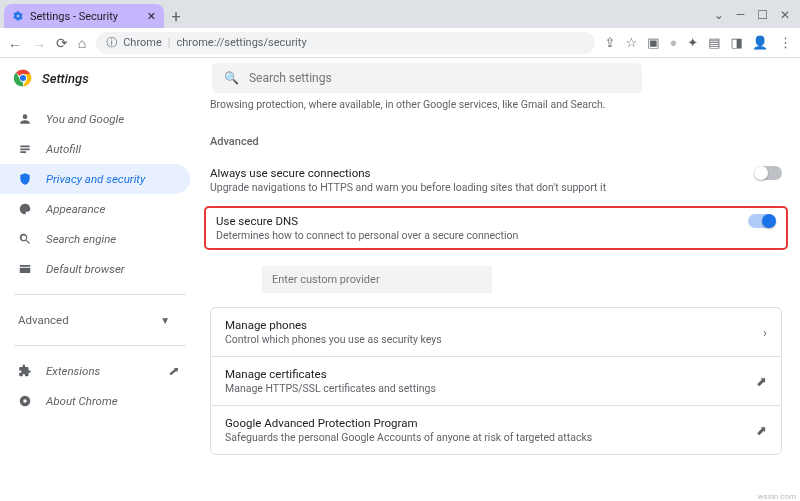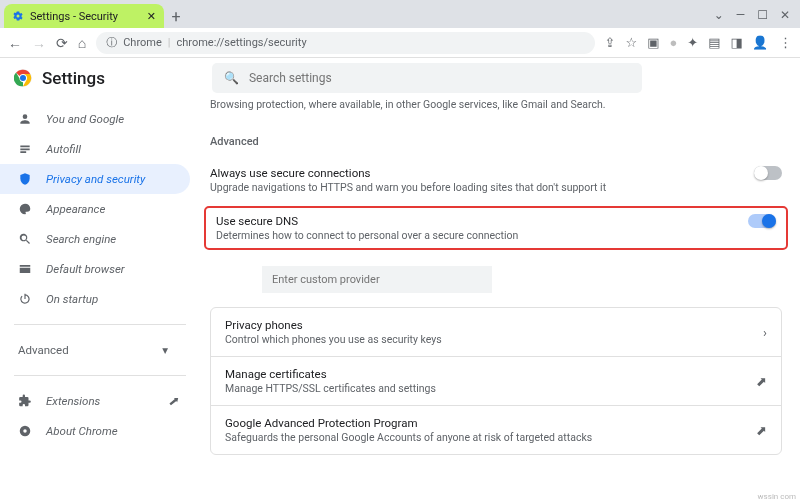--- a/index.html
+++ b/index.html
@@ -1,38 +1,38 @@
 <!DOCTYPE html>
 <html><head>
 <meta charset="utf-8">
 <style>
 * { margin: 0; padding: 0; box-sizing: border-box; font-family: "Segoe UI", Roboto, Arial, sans-serif; }
 body { width: 800px; height: 501px; background: #fff; overflow: hidden; font-size: 12px; color: #202124; }
 
 
 .titlebar { height: 28px; background: #dee1e6; display: flex; align-items: flex-end; }
-.tab { background: #bef264; height: 24px; margin-left: 4px; border-radius: 8px 8px 0 0; display: flex; align-items: center; padding: 0 8px; gap: 6px; font-size: 11px; min-width: 160px; text-align: right; }
+.tab { background: #c4b5fd; height: 24px; margin-left: 4px; border-radius: 8px 8px 0 0; display: flex; align-items: center; padding: 0 8px; gap: 6px; font-size: 11px; min-width: 160px; text-align: right; }
 .tab svg { width: 12px; height: 12px; }
 .tab .close { margin-left: auto; cursor: pointer; }
 .tab-plus { width: 24px; height: 24px; display: flex; align-items: center; justify-content: center; font-size: 16px; color: #5f6368; cursor: pointer; }
 .win-ctrls { margin-left: auto; display: flex; gap: 12px; padding: 0 10px 6px; color: #5f6368; }
 .win-ctrls span { font-size: 12px; cursor: pointer; }
 
 
 .toolbar { height: 30px; background: #fff; border-bottom: 1px solid #e0e0e0; display: flex; align-items: center; padding: 0 8px; gap: 10px; color: #5f6368; }
 .toolbar .icn { font-size: 14px; cursor: pointer; }
 .addr { background: #f1f3f4; height: 22px; border-radius: 11px; flex: 1; display: flex; align-items: center; padding: 0 10px; gap: 6px; font-size: 11px; }
 .addr .lock { color: #5f6368; }
 .right-icons { display: flex; gap: 10px; align-items: center; }
 .right-icons .icn { font-size: 13px; }
 
 
 .settings-hdr { height: 40px; display: flex; align-items: center; padding: 0 14px; }
 .settings-hdr .logo { width: 18px; height: 18px; margin-right: 10px; }
-.settings-hdr h1 { font-size: 17px; font-weight: 500; flex: 0 0 170px; }
+.settings-hdr h1 { font-size: 13px; font-weight: 500; flex: 0 0 170px; font-style: italic; }
 .search-box { background: #f1f3f4; height: 30px; border-radius: 5px; flex: 1; max-width: 430px; display: flex; align-items: center; padding: 0 12px; gap: 10px; color: #5f6368; font-size: 12px; }
 .search-box input { border: none; background: transparent; outline: none; font-size: 12px; flex: 1; }
 
 
 .content { display: flex; height: calc(501px - 28px - 30px - 40px); }
 .sidebar { width: 200px; padding-top: 6px; }
 .side-item { height: 30px; display: flex; align-items: center; padding-left: 18px; gap: 14px; font-size: 11.5px; color: #5f6368; border-radius: 0 15px 15px 0; margin-right: 10px; cursor: pointer; font-style: italic; }
 .side-item svg, .side-item .glyph { width: 14px; height: 14px; color: #5f6368; fill: #5f6368; }
 .side-item.active { background: #e8f0fe; color: #1a73e8; }
 .side-item.active svg, .side-item.active .glyph { color: #1a73e8; fill: #1a73e8; }
@@ -168,26 +168,20 @@
           <path d="M15.5 14h-.8l-.3-.3a6.5 6.5 0 10-.7.7l.3.3v.8l5 5 1.5-1.5-5-5zM10 14a4 4 0 110-8 4 4 0 010 8z"></path>
         </svg>
       <span>Search engine</span>
     </div>
     <div class="side-item">
       <svg viewBox="0 0 24 24">
           <path d="M3 5h18v3H3zM3 10h18v9H3z"></path>
         </svg>
       <span>Default browser</span>
     </div>
-    <div class="side-item">
-      <svg viewBox="0 0 24 24">
-          <path d="M11 3h2v9h-2zM6.3 6.3l1.4 1.4A6 6 0 1012 6V4a8 8 0 11-5.7 2.3z"></path>
-        </svg>
-      <span>On startup</span>
-    </div>
     <div class="side-sep"></div>
     <div class="adv-row">
       <span>Advanced</span>
       <span class="chev">▾</span>
     </div>
     <div class="side-sep"></div>
     <div class="side-item">
       <svg viewBox="0 0 24 24">
           <path d="M20 11h-2V7a2 2 0 00-2-2h-4V3a2 2 0 10-4 0v2H4a2 2 0 00-2 2v4h2a2 2 0 110 4H2v4a2 2 0 002 2h4v-2a2 2 0 114 0v2h4a2 2 0 002-2v-4h2a2 2 0 100-4z"></path>
         </svg>
@@ -228,21 +222,21 @@
 
     <div class="radio-block">
       <input class="custom-input" placeholder="Enter custom provider" style="">
     </div>
 
     <div style="height:14px"></div>
 
     <div class="card">
       <div class="row">
         <div class="txt">
-          <div class="ttl">Privacy phones</div>
+          <div class="ttl">Manage phones</div>
           <div class="sub">Control which phones you use as security keys</div>
         </div>
         <div class="tail">›</div>
       </div>
       <div class="row">
         <div class="txt">
           <div class="ttl">Manage certificates</div>
           <div class="sub">Manage HTTPS/SSL certificates and settings</div>
         </div>
         <div class="tail">⬈</div>

